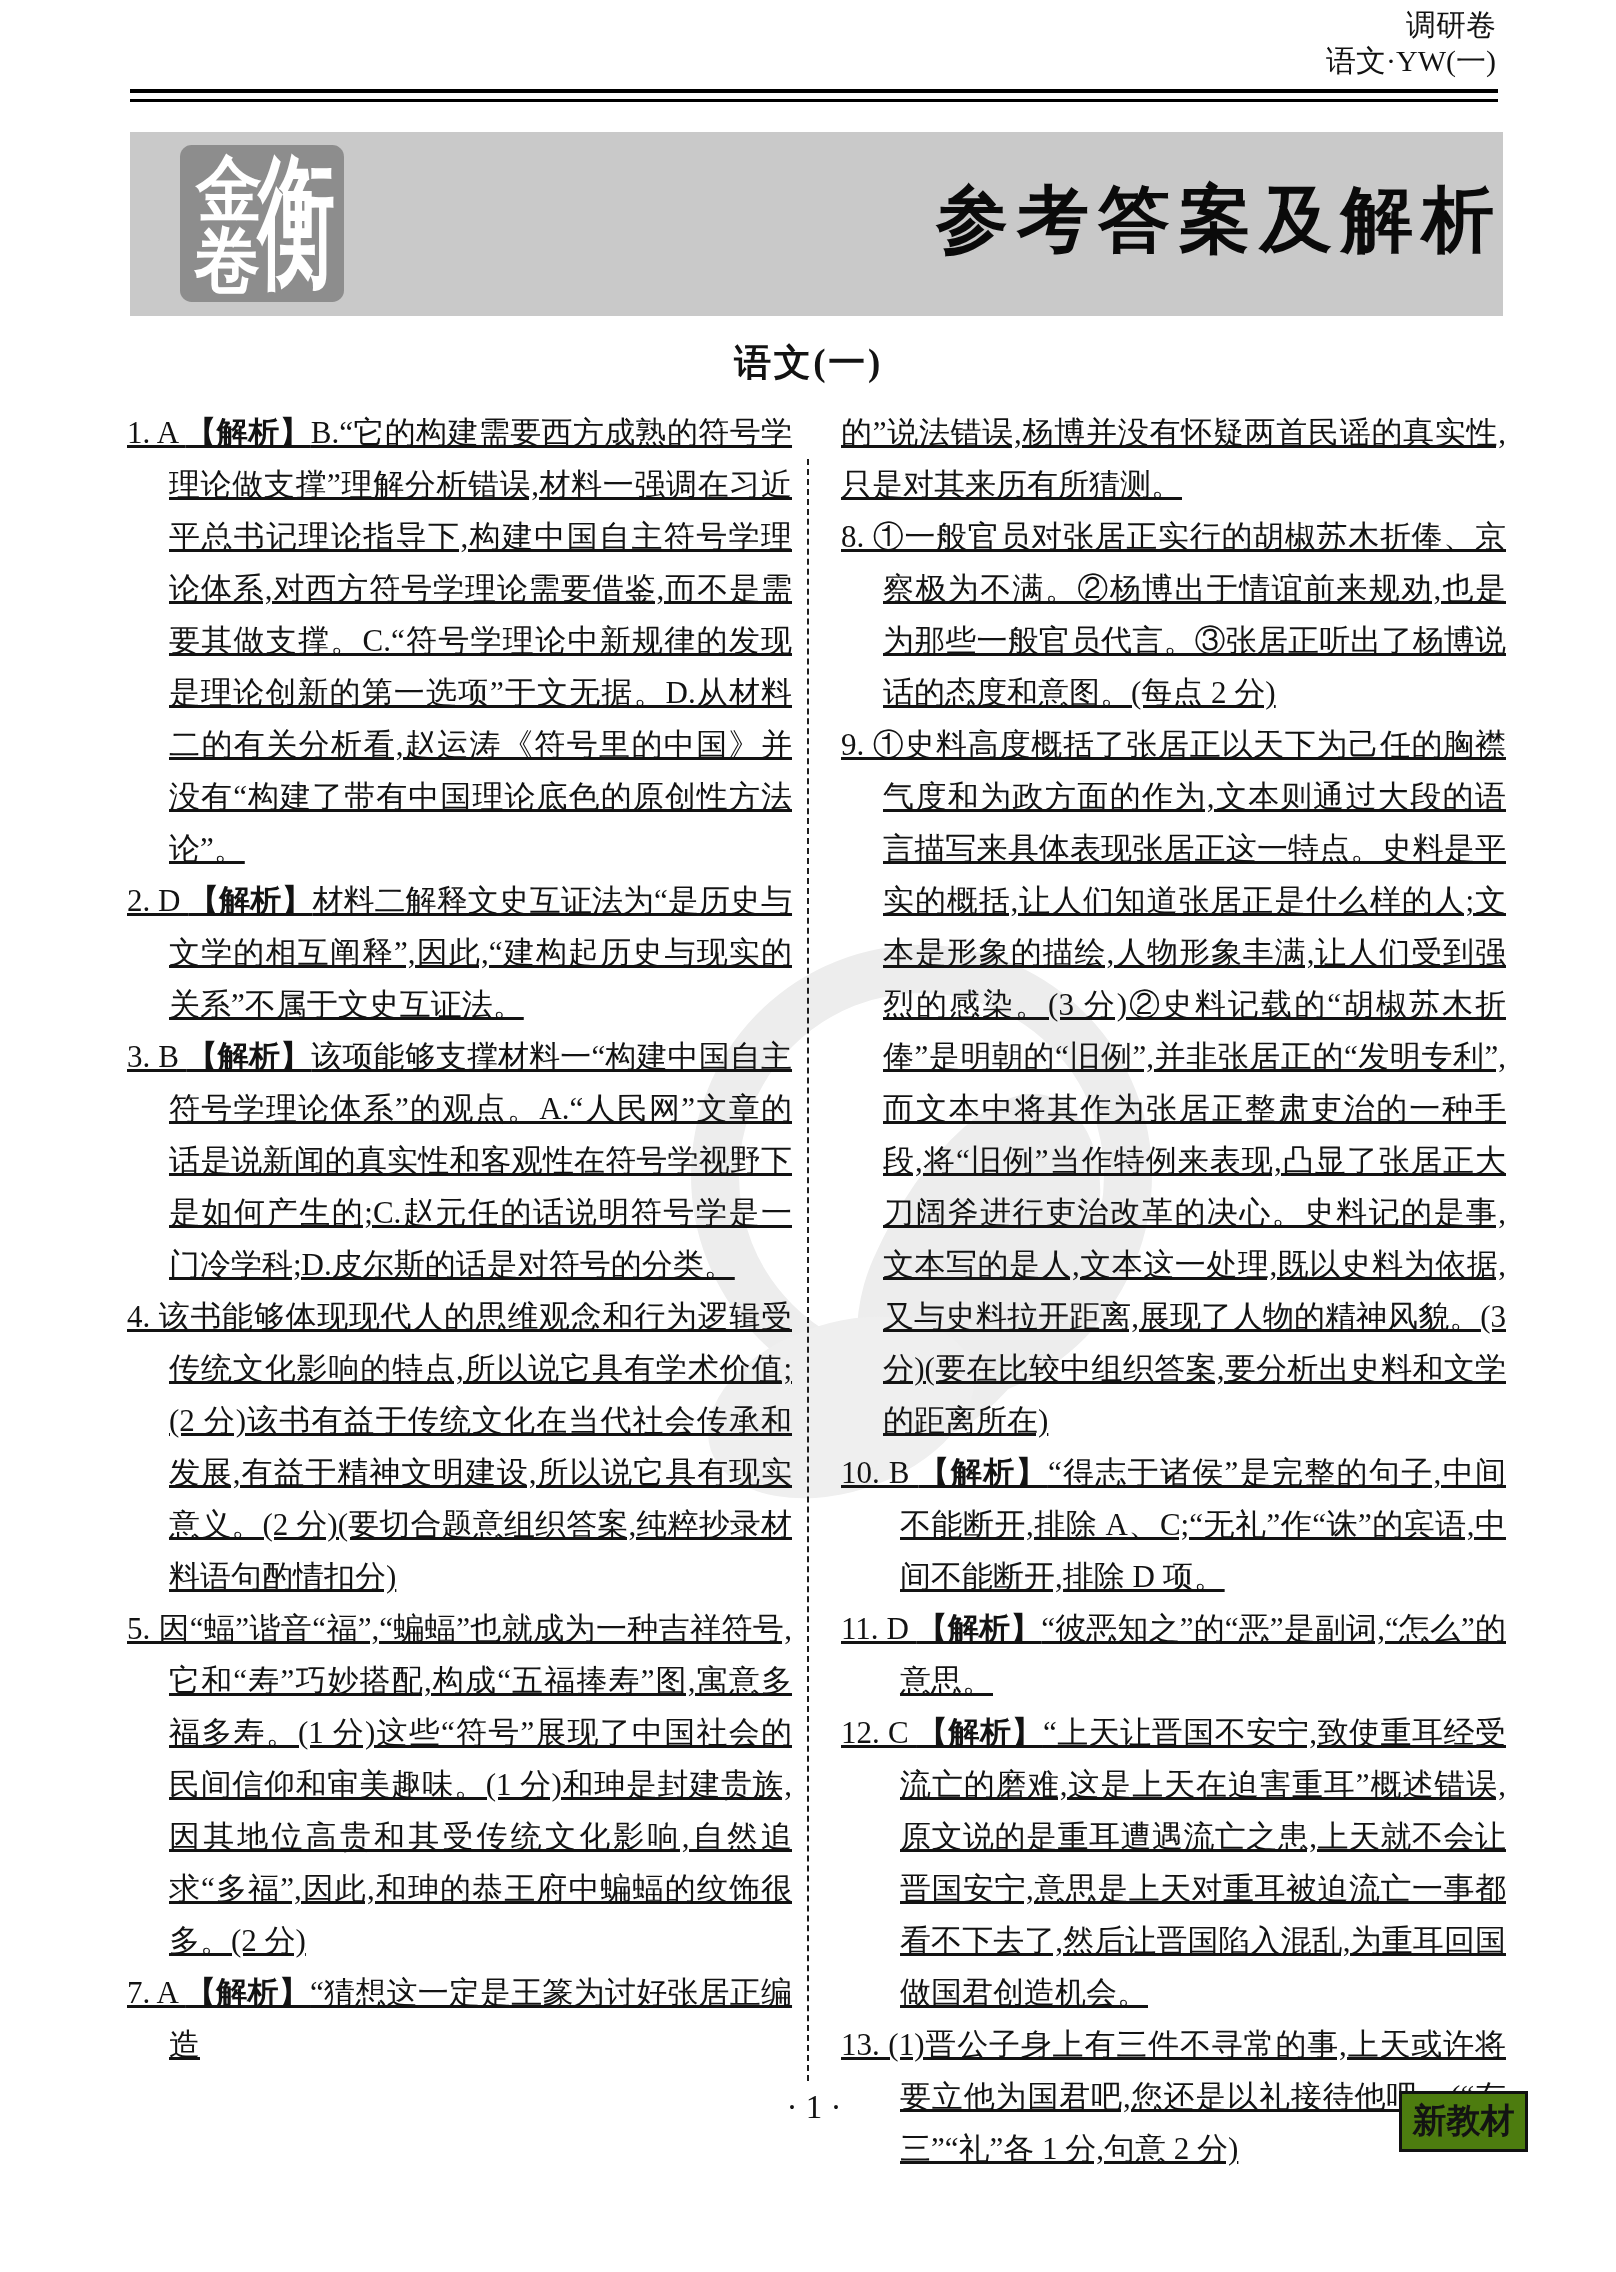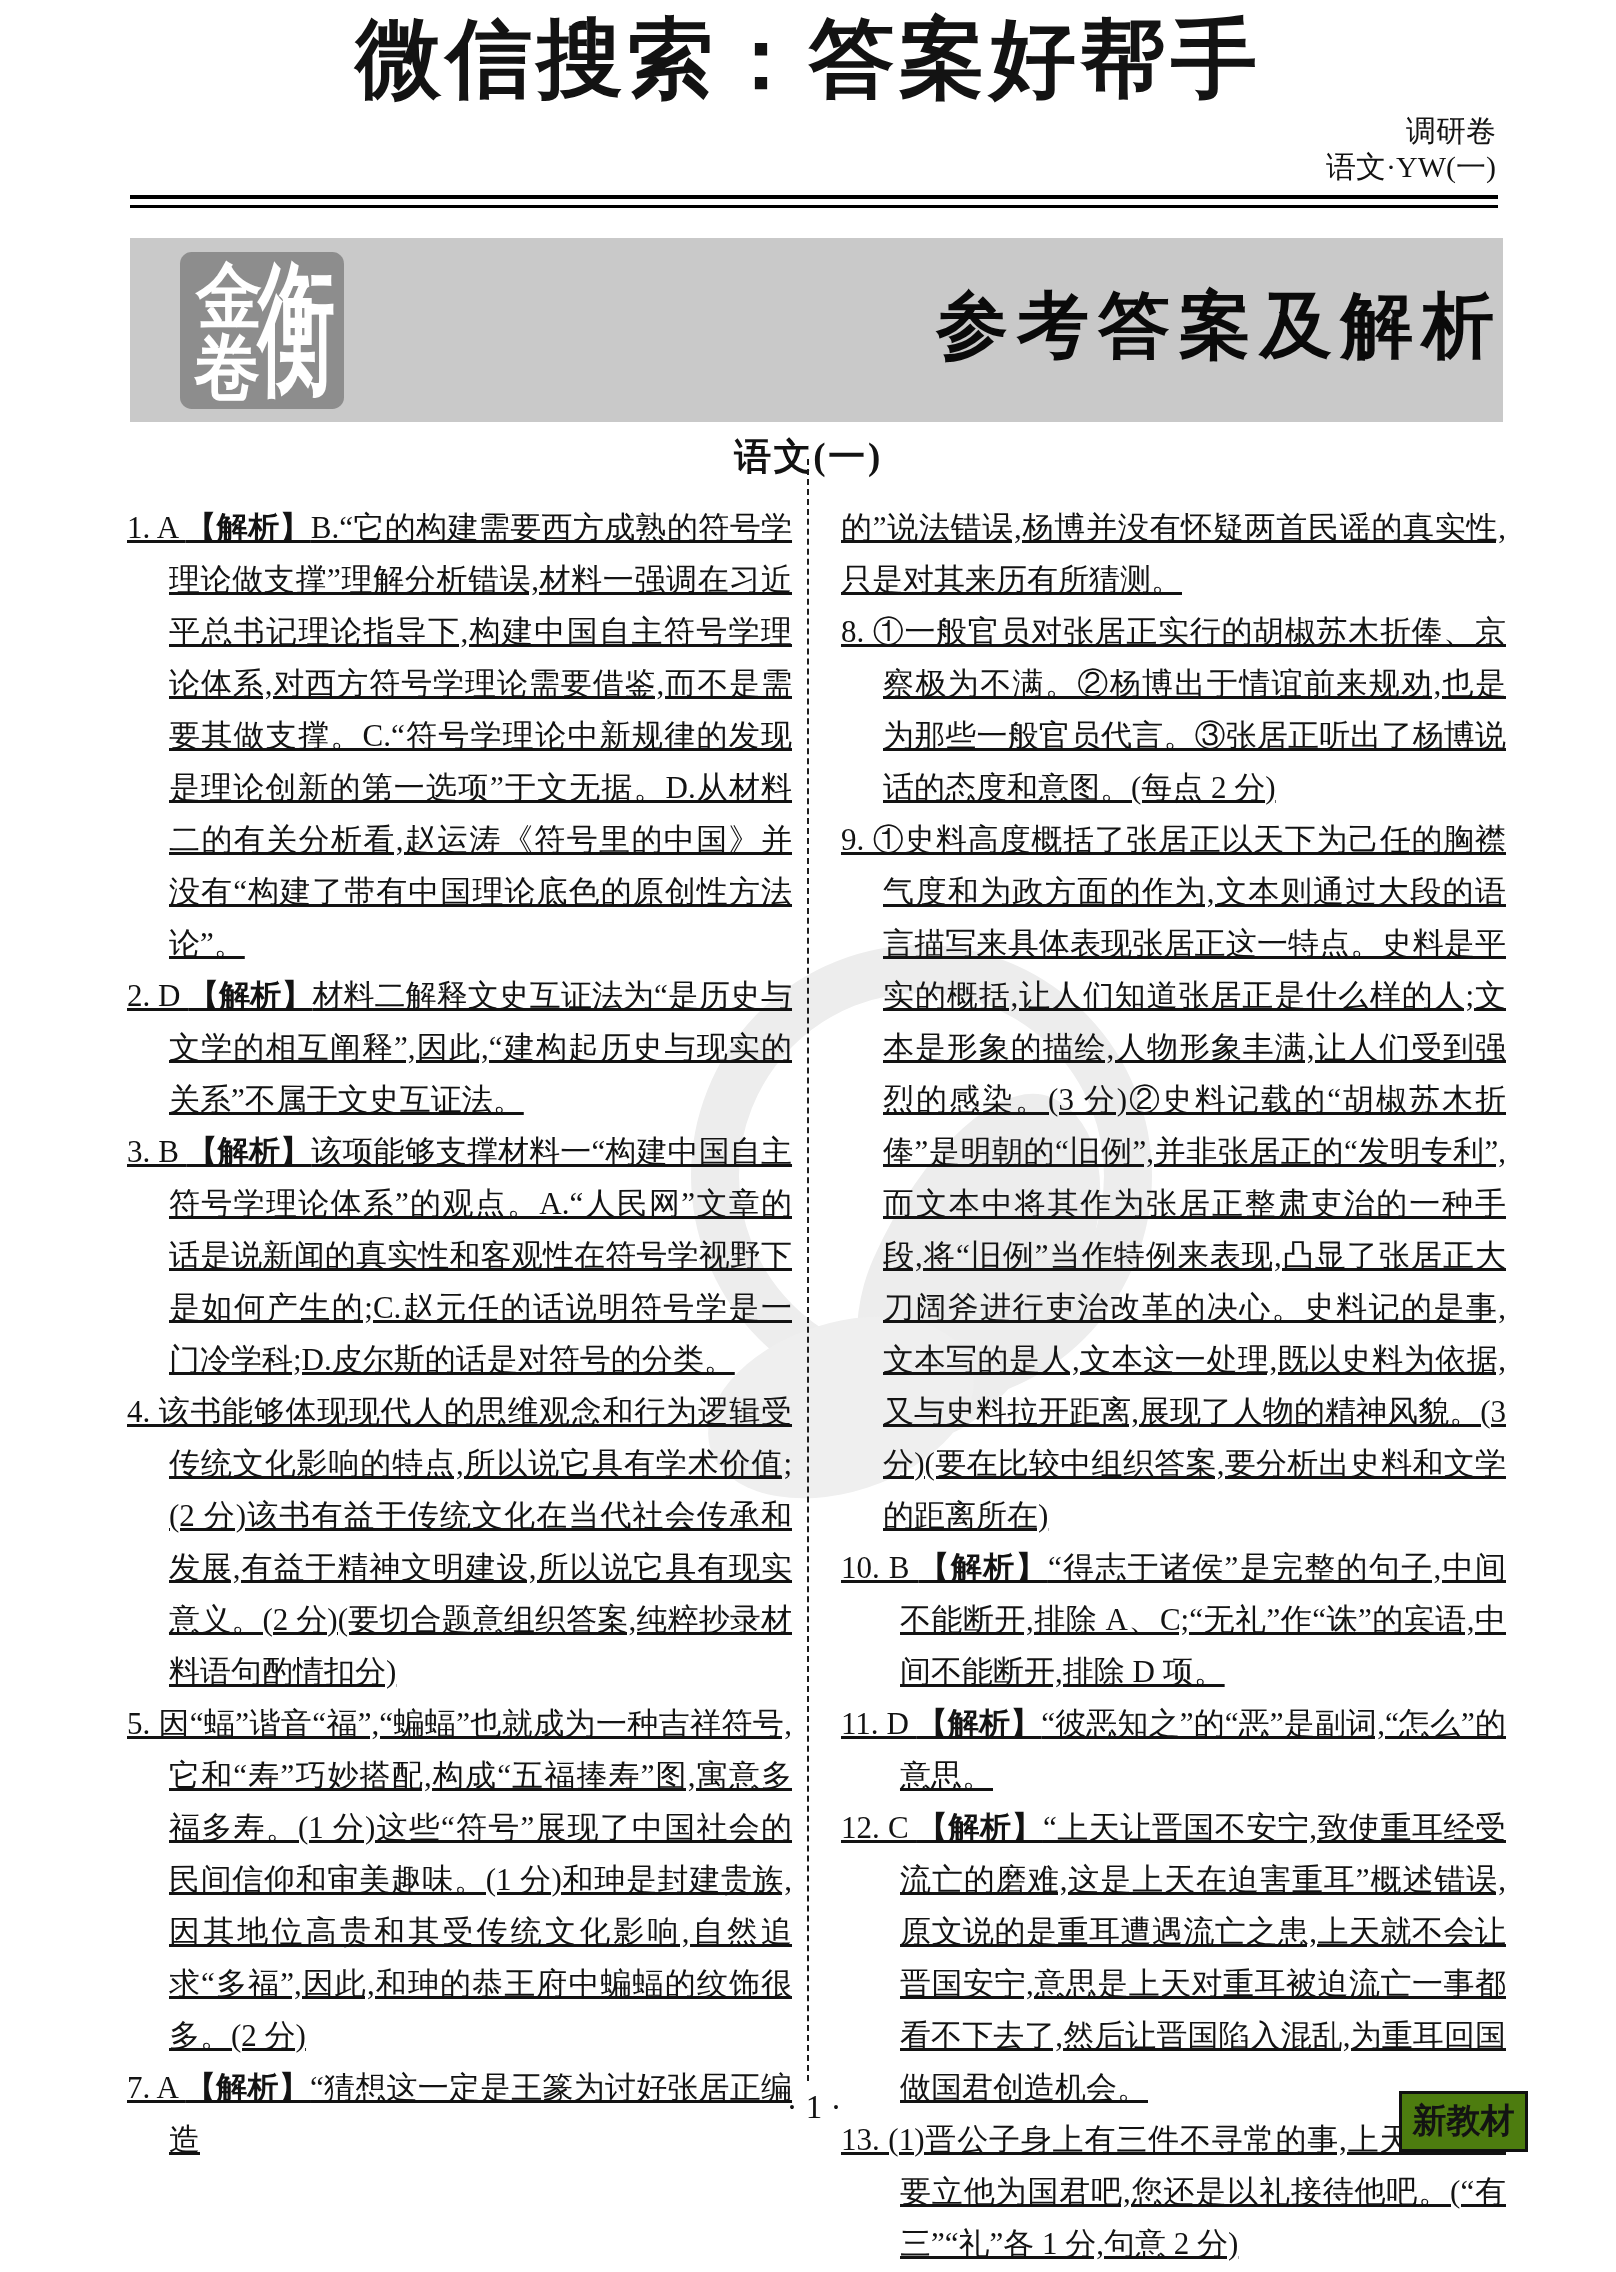--- a/index.html
+++ b/index.html
@@ -60,21 +60,21 @@
     text-align:right;
     font-family:"Liberation Sans","DejaVu Sans",sans-serif;
     font-weight:900;
     font-size:72px;
     letter-spacing:9px;
     color:#0a0a0a;
     white-space:nowrap;
   }
   
   .section-title{
-    margin-top:10px;
+    margin-top:22px;
     text-align:center;
     font-size:37px;
     font-weight:bold;
     letter-spacing:2.6px;
   }
   
   .watermark{
     position:absolute;
     left:665px;top:867px;
     width:521px;height:749px;
@@ -147,21 +147,20 @@
     background:#4d7c0f;
     z-index:2;
     white-space:nowrap;
   }
 </style>
 </head>
 <body>
 
 <div class="page">
 
-  <div class="promo-title">微信搜索：答案好帮手</div>
 
   <div class="subheader">
     <span>调研卷</span>
     <span>语文·YW(一)</span>
   </div>
 
   <div class="rule-wrap">
     <div class="rule-thick"></div>
     <div class="rule-thin"></div>
   </div>

